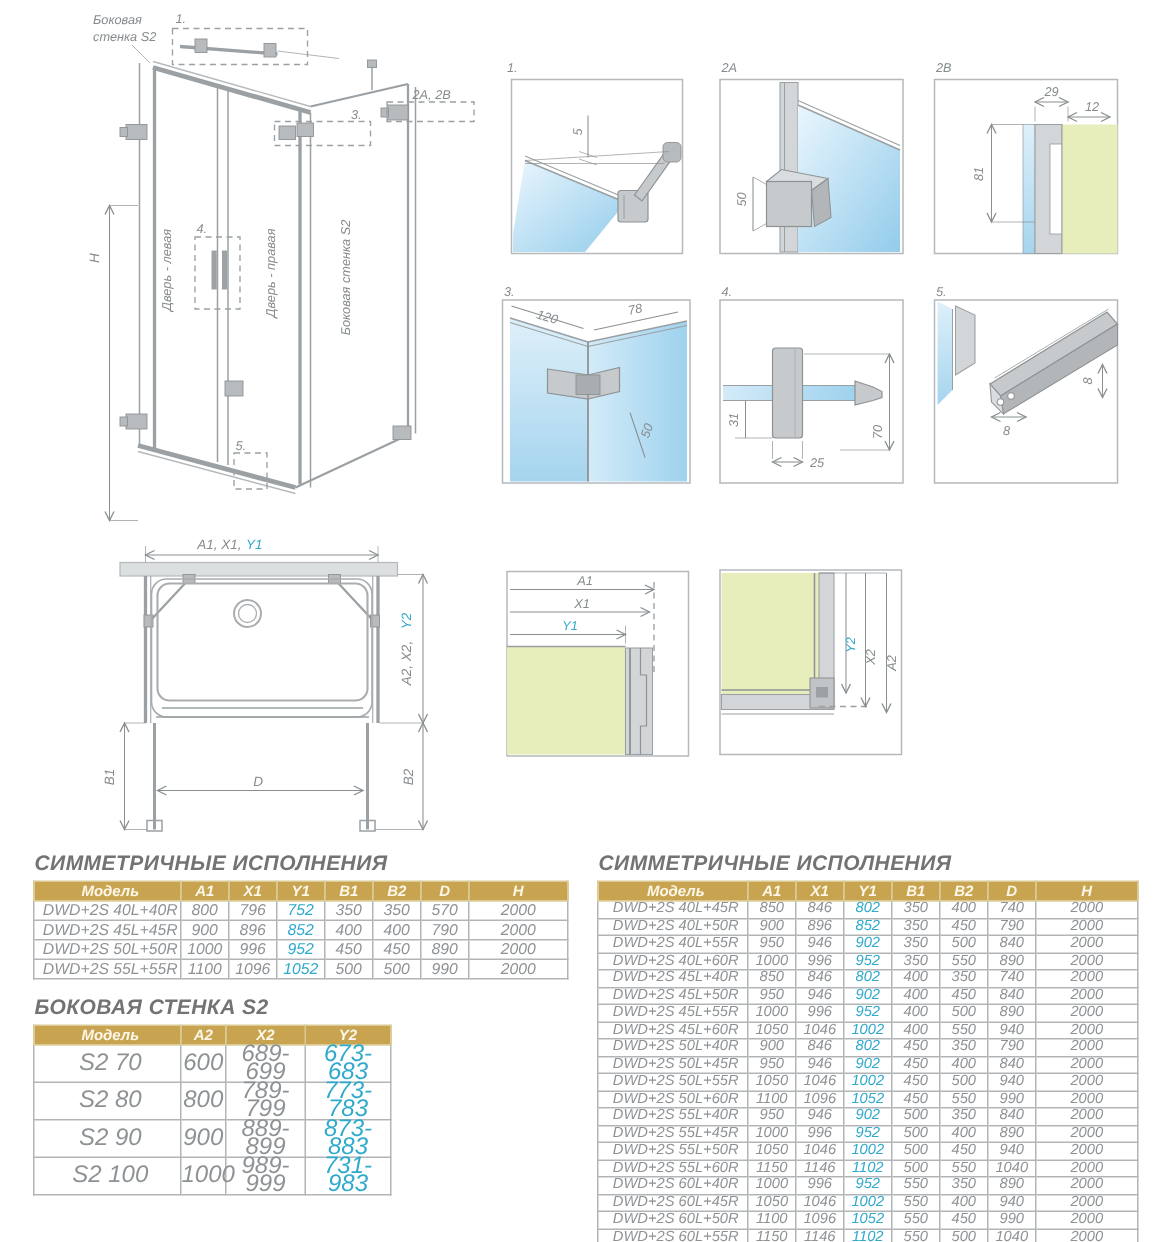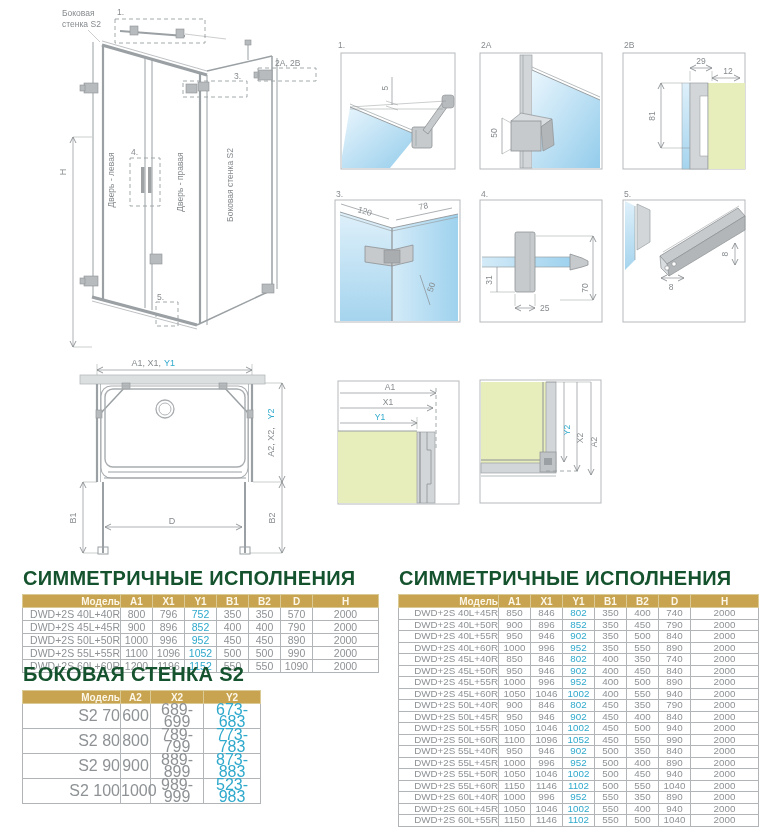--- a/index.html
+++ b/index.html
@@ -1,17 +1,17 @@
 <!DOCTYPE html>
 <html><head>
 <meta charset="utf-8">
 <style>
   html,body{margin:0;padding:0;background:#fff;}
   .page{position:relative;width:774px;height:828px;background:#fff;overflow:hidden;
-        font-family:"Liberation Sans",sans-serif;}
+        font-family:"Liberation Sans",sans-serif;font-style:italic;}
   svg text{font-family:"Liberation Sans",sans-serif;}
   
   .s1{stroke:#9aa0a3;stroke-width:1;fill:none}
   .s07{stroke:#9aa0a3;stroke-width:.7;fill:none}
   .s15{stroke:#9aa0a3;stroke-width:1.5;fill:none}
   .s22{stroke:#9aa0a3;stroke-width:2.2;fill:none}
   .s32{stroke:#9aa0a3;stroke-width:3.2;fill:none}
   .thin{stroke:#b5b9bc;stroke-width:.9;fill:none}
   .hw{fill:#b7bbbe;stroke:#8e9294;stroke-width:.6}
   .dash{stroke:#9aa0a3;stroke-width:.9;fill:none;stroke-dasharray:4 3}
@@ -21,27 +21,27 @@
   .t9{font-size:9px;fill:#868b8e}
   .cyan{fill:#2fa9cc}
   .box{fill:#fff;stroke:#b5b9bc;stroke-width:1}
   .green{fill:#e7edbb}
   .prof{fill:#d3d6d8;stroke:#9aa0a3;stroke-width:.7}
   .prof2{fill:#c6cacc;stroke:#8e9294;stroke-width:.8}
   .profL{fill:#dadde0;stroke:#8e9294;stroke-width:.7}
   .profD{fill:#b2b6b9;stroke:#8e9294;stroke-width:.7}
   
   .tbl-block{position:absolute;}
-  .tbl-title{font-size:20px;font-weight:bold;color:#14532d;letter-spacing:.3px;
+  .tbl-title{font-size:14px;font-weight:bold;color:#737373;letter-spacing:.3px;
              margin:0 0 4px 1px;white-space:nowrap;}
   table{border-collapse:collapse;table-layout:fixed;background:#fff;}
   th{background:#c8a451;color:#fcf7e8;font-weight:bold;font-size:10px;
      border:1px solid #d9c econ;border:1px solid #d9ca96;text-align:center;padding:0;height:12px;}
   td{border:1px solid #b2b5b7;color:#8e9295;text-align:center;padding:0;background:#fff;}
-  th.mod,td.mod{text-align:right;padding-left:4px;}
+  th.mod,td.mod{text-align:center;padding-left:4px;}
   td.accent{color:#2fa9cc;}
   #tbl-sym td{font-size:10.5px;height:12px;line-height:12px}
   #tbl-s2 td{font-size:16px;height:12px;line-height:12px}
   #tbl-asym td{font-size:9.8px;height:10.5px;line-height:10.5px}
 </style>
 </head>
 <body>
 
 <div class="page">
 
@@ -383,30 +383,20 @@
           <tr>
             <td class="mod">DWD+2S 55L+55R</td>
             <td class="">1100</td>
             <td class="">1096</td>
             <td class="accent">1052</td>
             <td class="">500</td>
             <td class="">500</td>
             <td class="">990</td>
             <td class="">2000</td>
           </tr>
-          <tr>
-            <td class="mod">DWD+2S 60L+60R</td>
-            <td class="">1200</td>
-            <td class="">1196</td>
-            <td class="accent">1152</td>
-            <td class="">550</td>
-            <td class="">550</td>
-            <td class="">1090</td>
-            <td class="">2000</td>
-          </tr>
         </tbody>
       </table>
 </div>
 
 <div class="tbl-block" style="left:22px;top:663px;width:238px;">
   <div class="tbl-title">БОКОВАЯ СТЕНКА S2</div>
   <table id="tbl-s2" style="width:238px;">
         <colgroup>
           <col style="width:98px">
           <col style="width:30px">
@@ -437,21 +427,21 @@
           <tr>
             <td class="mod">S2 90</td>
             <td class="">900</td>
             <td class="">889-899</td>
             <td class="accent">873-883</td>
           </tr>
           <tr>
             <td class="mod">S2 100</td>
             <td class="">1000</td>
             <td class="">989-999</td>
-            <td class="accent">523-983</td>
+            <td class="accent">731-983</td>
           </tr>
         </tbody>
       </table>
 </div>
 
 <div class="tbl-block" style="left:398px;top:567px;width:360px;">
   <div class="tbl-title">СИММЕТРИЧНЫЕ ИСПОЛНЕНИЯ</div>
   <table id="tbl-asym" style="width:360px;">
         <colgroup>
           <col style="width:100px">
@@ -650,20 +640,30 @@
             <td class="mod">DWD+2S 60L+45R</td>
             <td class="">1050</td>
             <td class="">1046</td>
             <td class="accent">1002</td>
             <td class="">550</td>
             <td class="">400</td>
             <td class="">940</td>
             <td class="">2000</td>
           </tr>
           <tr>
+            <td class="mod">DWD+2S 60L+50R</td>
+            <td class="">1100</td>
+            <td class="">1096</td>
+            <td class="accent">1052</td>
+            <td class="">550</td>
+            <td class="">450</td>
+            <td class="">990</td>
+            <td class="">2000</td>
+          </tr>
+          <tr>
             <td class="mod">DWD+2S 60L+55R</td>
             <td class="">1150</td>
             <td class="">1146</td>
             <td class="accent">1102</td>
             <td class="">550</td>
             <td class="">500</td>
             <td class="">1040</td>
             <td class="">2000</td>
           </tr>
         </tbody>

